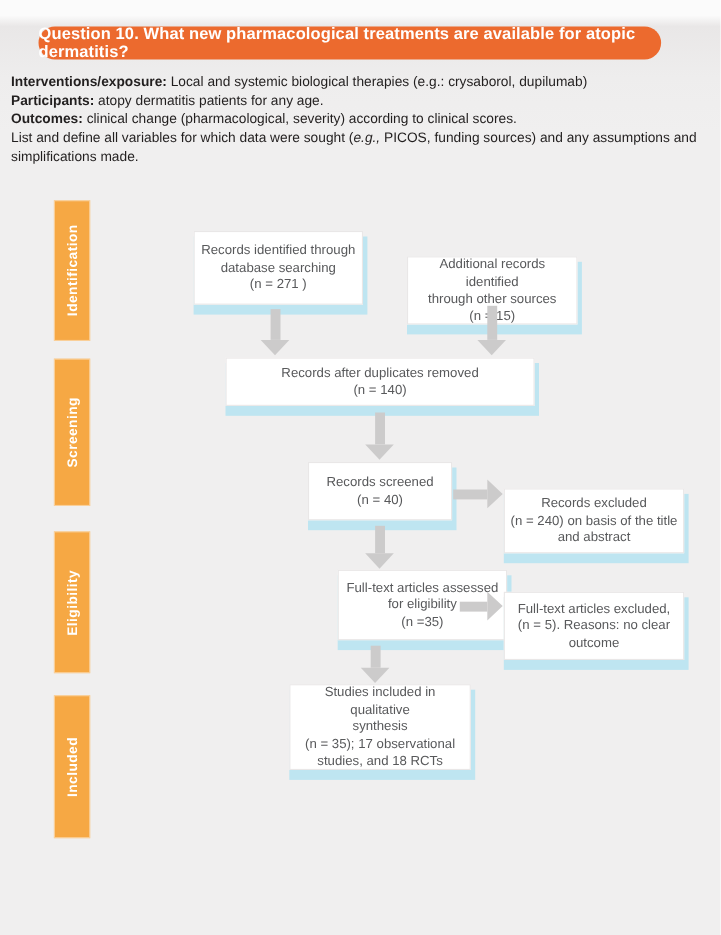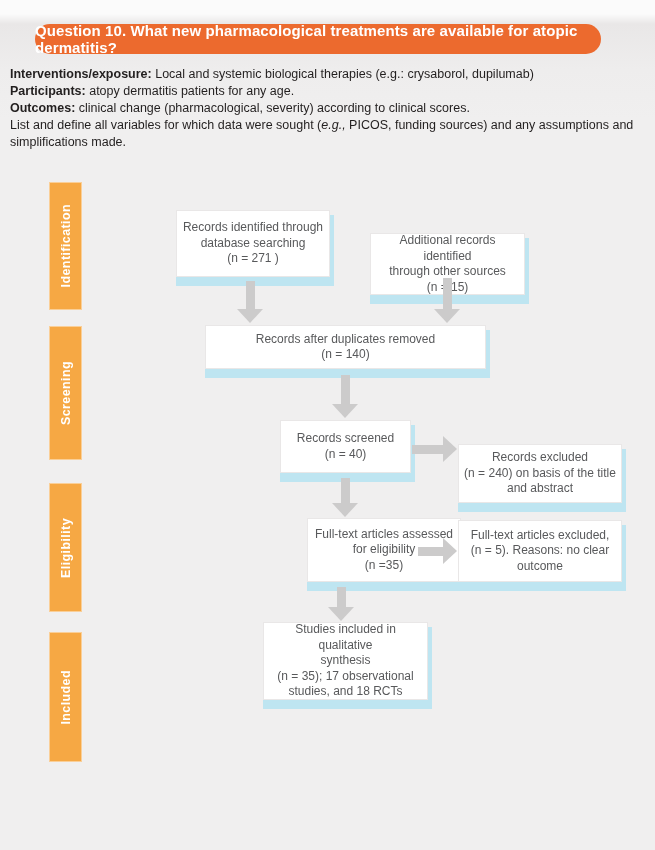--- a/index.html
+++ b/index.html
@@ -92,21 +92,21 @@
   <div class="flowbox" style="left:205px;top:325px;width:281px;height:44px;">Records after duplicates removed
 (n = 140)</div>
   <div class="flowbox" style="left:280px;top:420px;width:131px;height:53px;">Records screened
 (n = 40)</div>
   <div class="flowbox" style="left:458px;top:428px;width:164px;height:59px;margin-top:16px;">Records excluded
 (n = 240) on basis of the title
 and abstract</div>
   <div class="flowbox" style="left:263px;top:518px;width:154px;height:64px;margin-left:44px;">Full-text articles assessed
 for eligibility
 (n =35)</div>
-  <div class="flowbox" style="left:458px;top:520px;width:164px;height:62px;">Full-text articles excluded,
+  <div class="flowbox" style="left:458px;top:538px;width:164px;height:62px;">Full-text articles excluded,
 (n = 5). Reasons: no clear
 outcome</div>
   <div class="flowbox" style="left:263px;top:622px;width:165px;height:78px;">Studies included in qualitative
 synthesis
 (n = 35); 17 observational
 studies, and 18 RCTs</div>
 
   <div class="arrow-down" style="left:237px;top:281px;height:42px;">
       <div class="stem"></div>
       <div class="head"></div>

